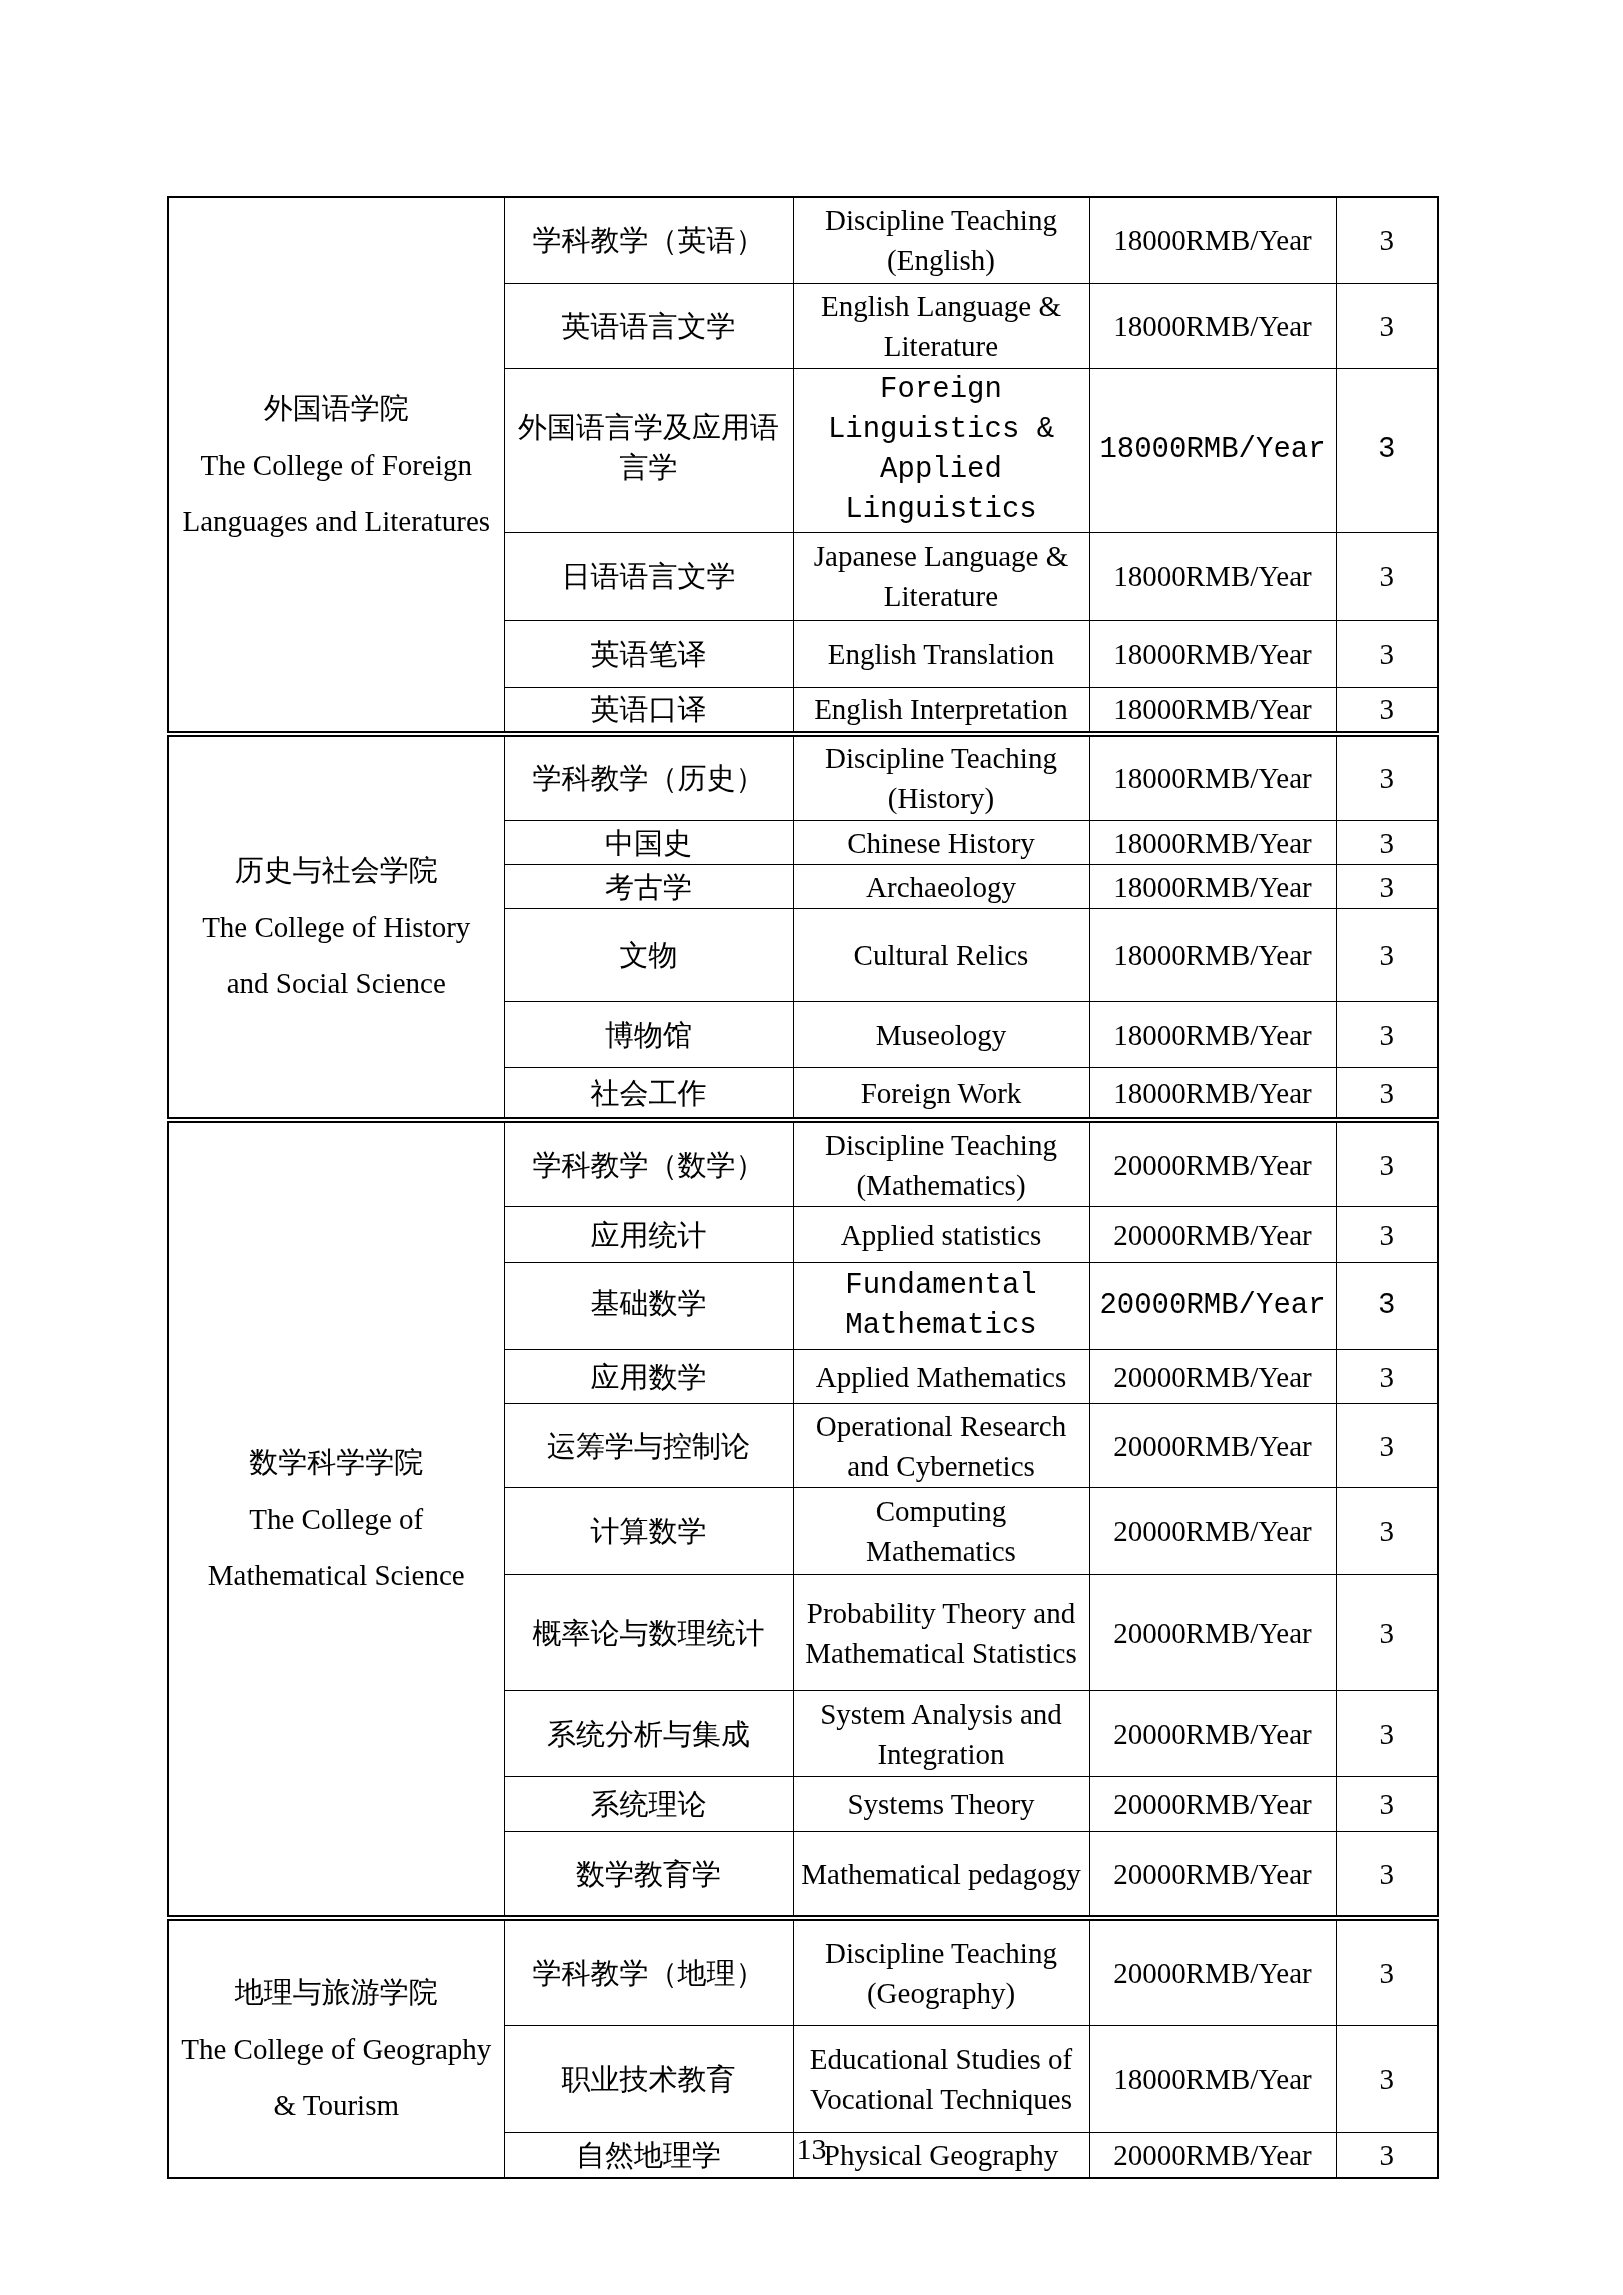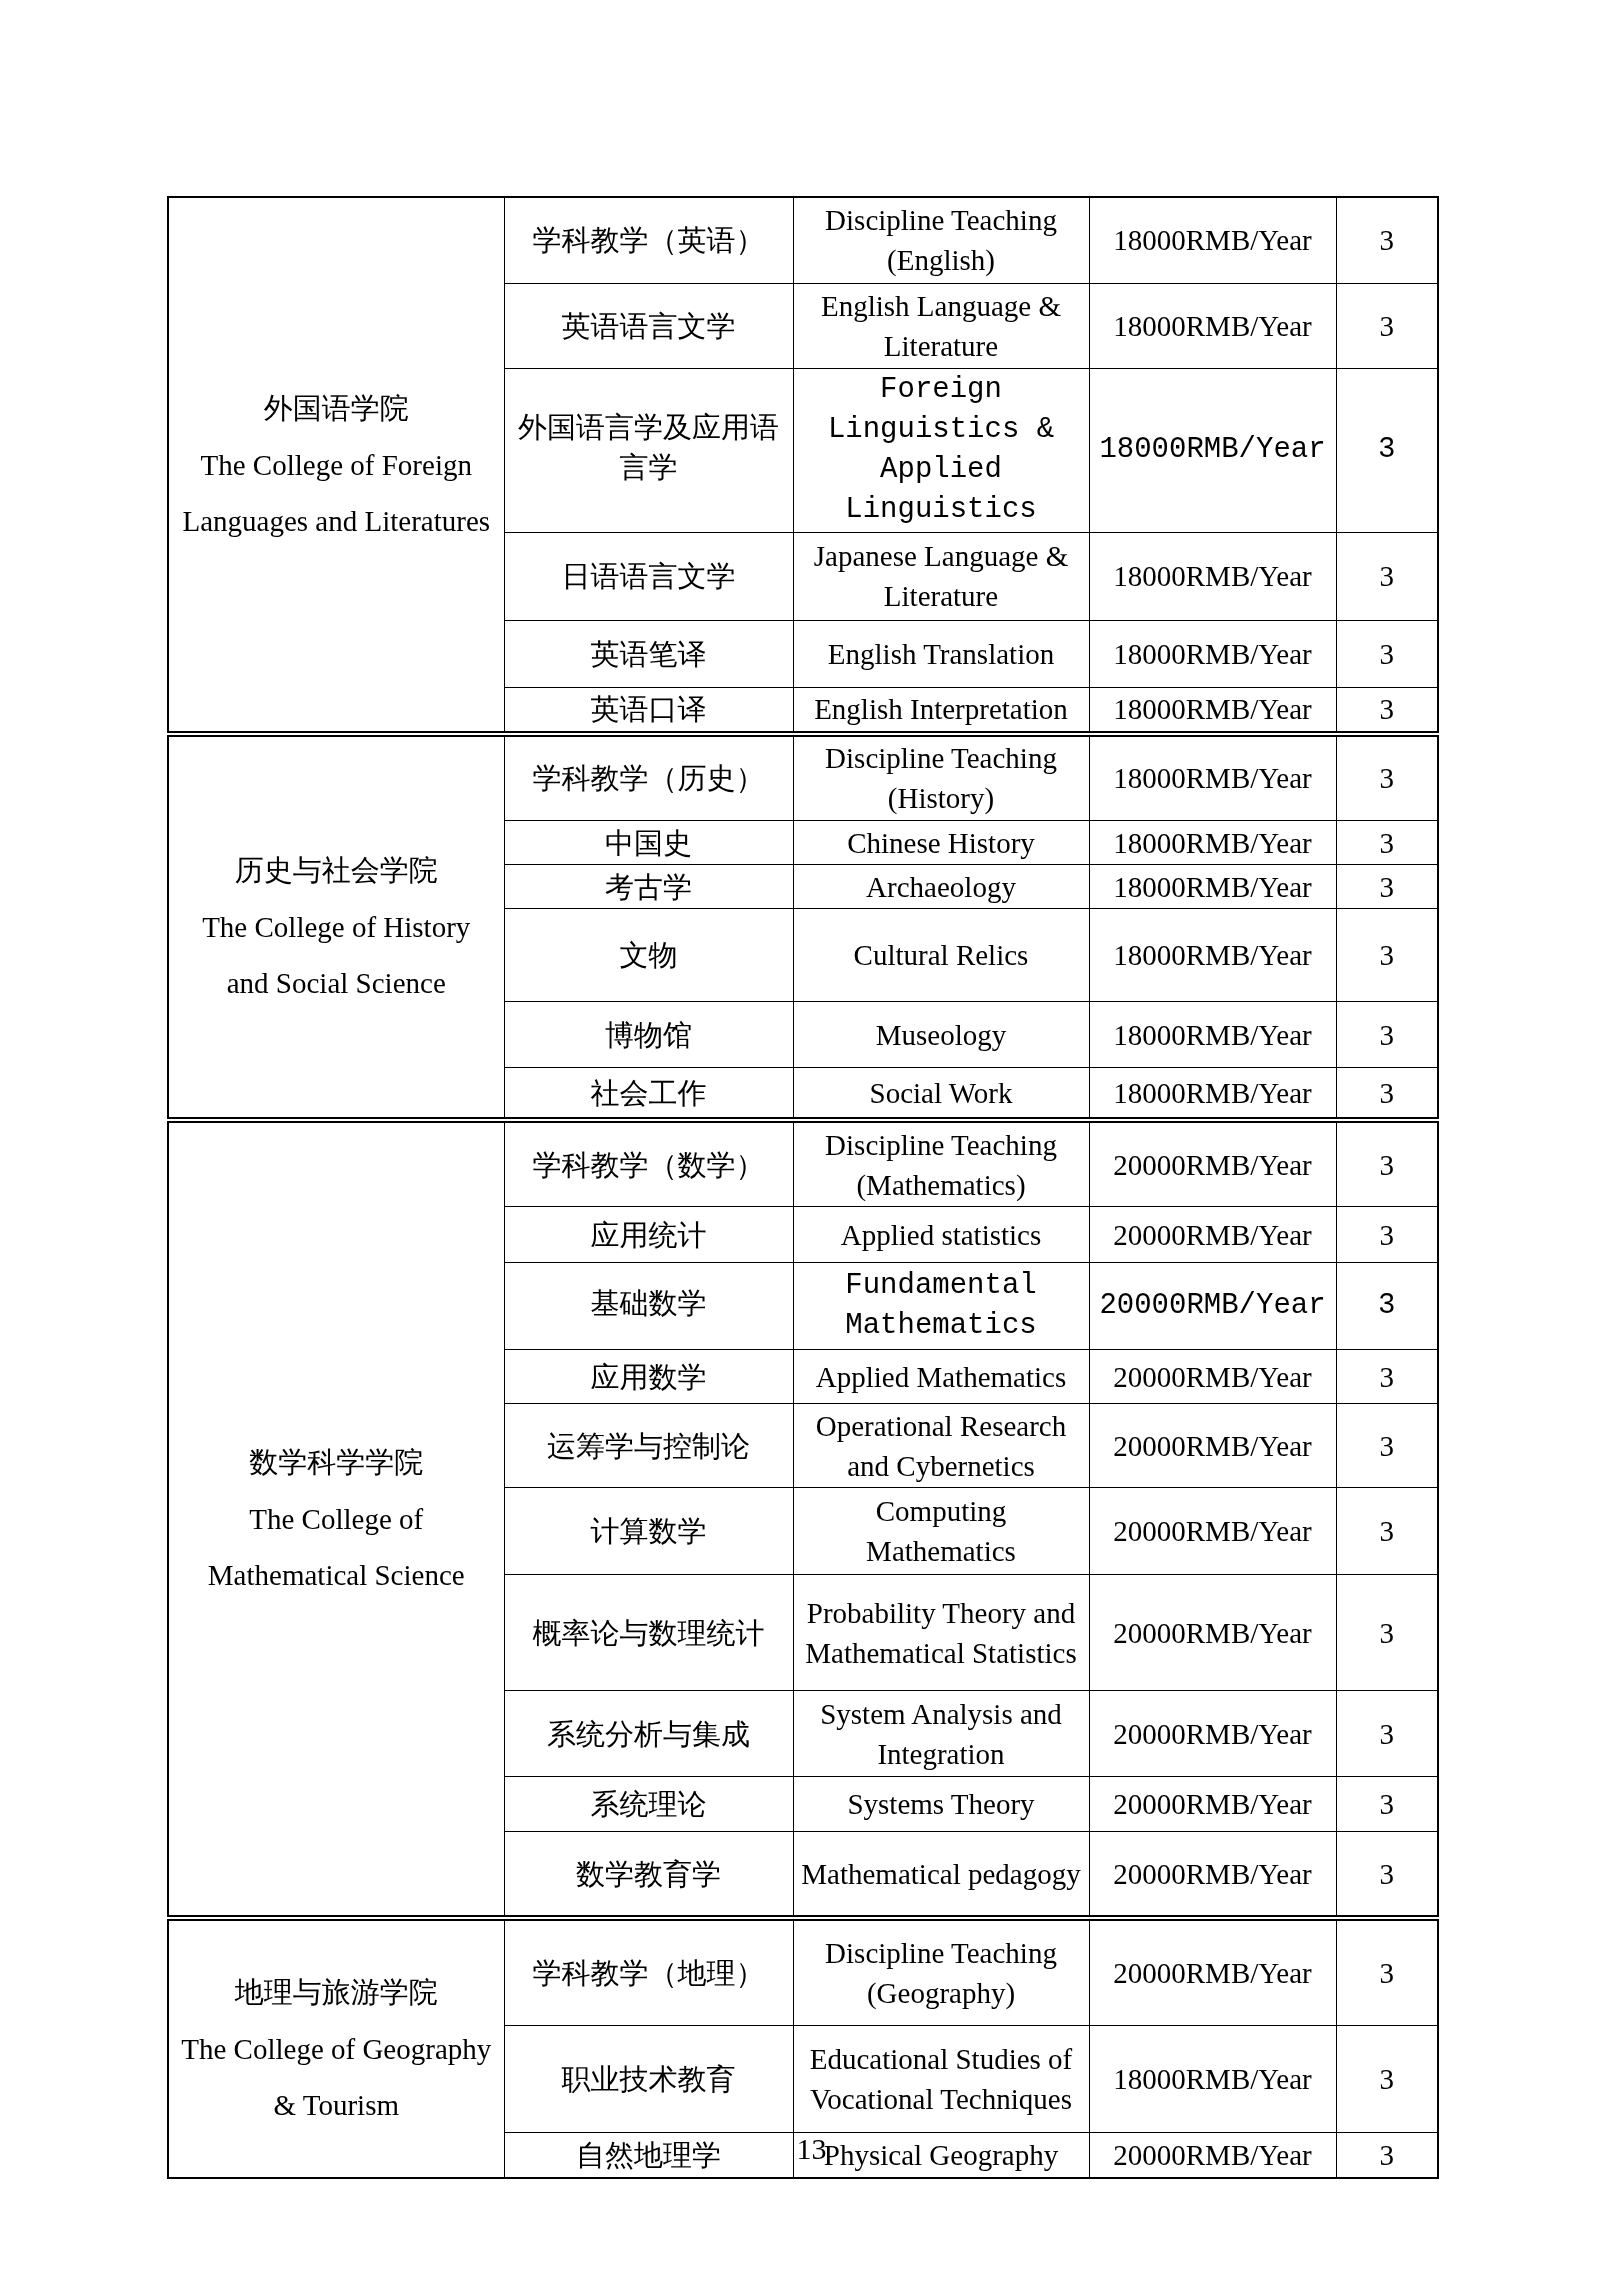--- a/index.html
+++ b/index.html
@@ -143,21 +143,21 @@
           <td class="cell-years">3</td>
         </tr>
         <tr style="height: 66px;">
           <td class="cell-cn">博物馆</td>
           <td class="cell-en">Museology</td>
           <td class="cell-tuition">18000RMB/Year</td>
           <td class="cell-years">3</td>
         </tr>
         <tr style="height: 52px;">
           <td class="cell-cn">社会工作</td>
-          <td class="cell-en">Social Work</td>
+          <td class="cell-en">Foreign Work</td>
           <td class="cell-tuition">18000RMB/Year</td>
           <td class="cell-years">3</td>
         </tr>
       </tbody>
       <tbody>
         <tr class="section-start" style="height: 86px;">
           <td class="college-cell" rowspan="10">
             <div class="cn">数学科学学院</div>
             <div class="en">
               <div>The College of</div>

